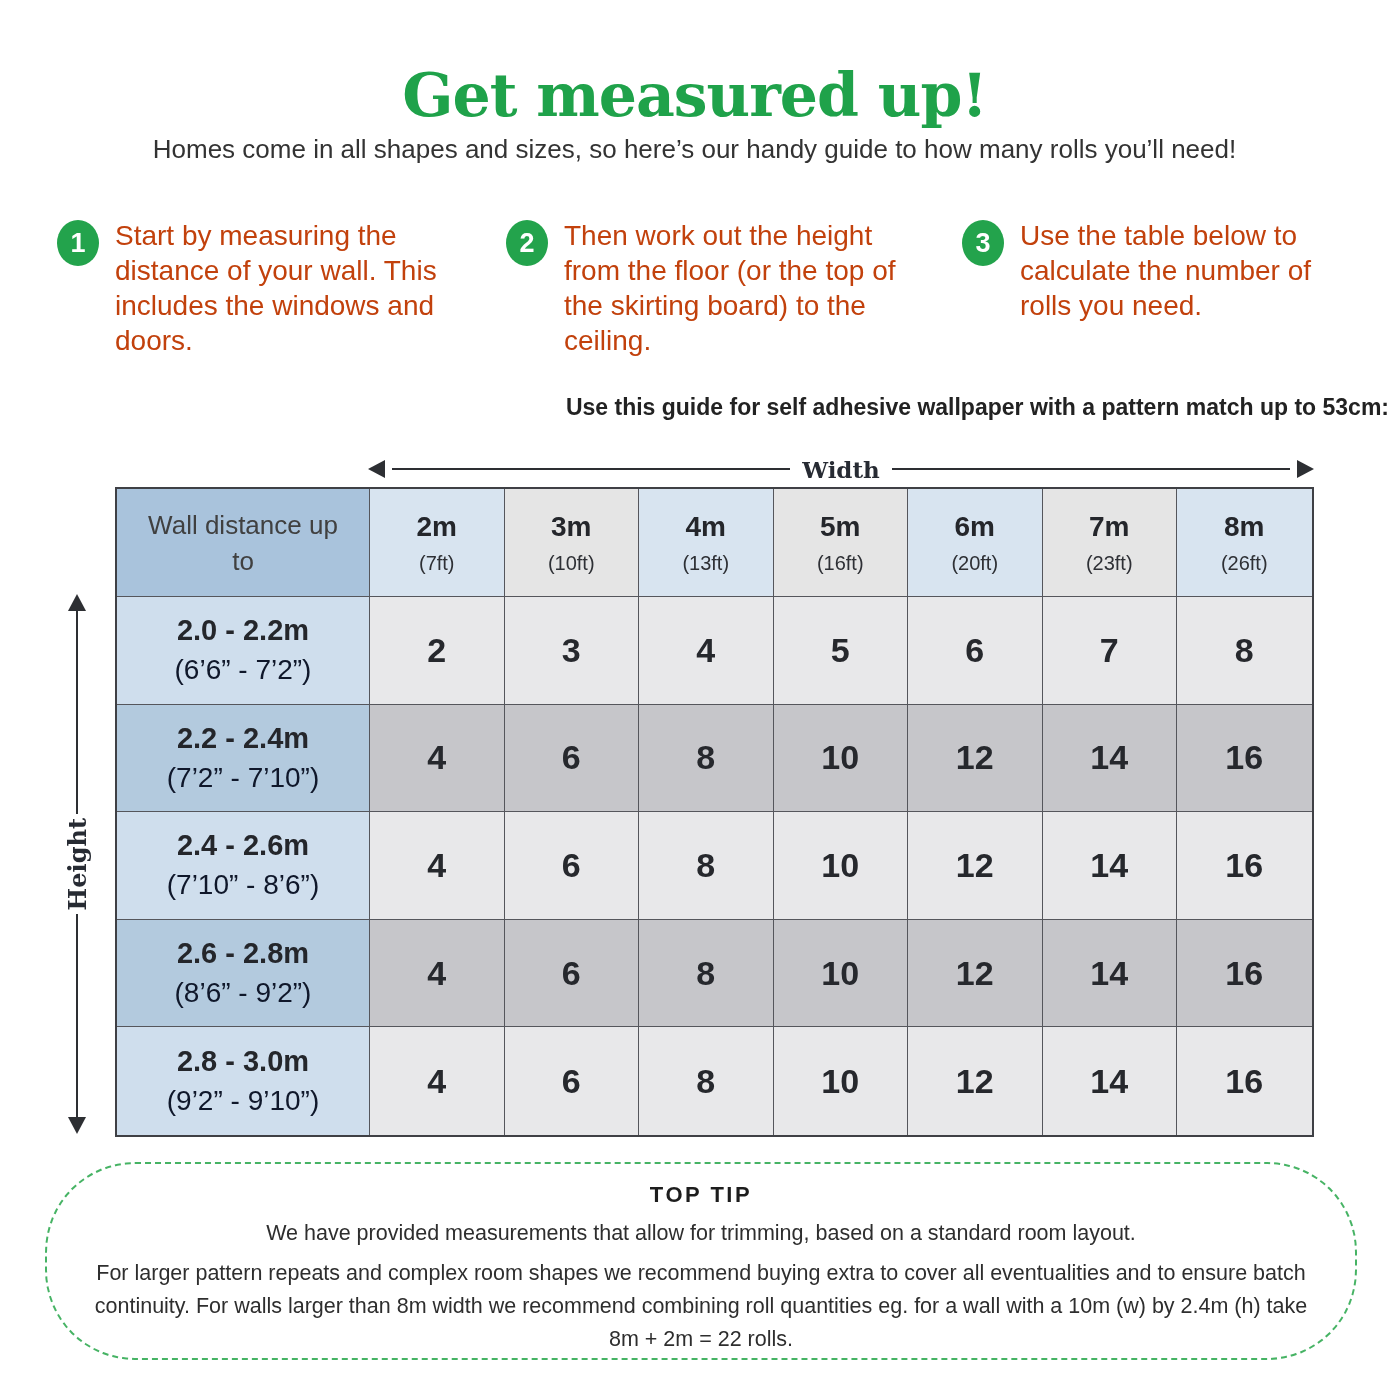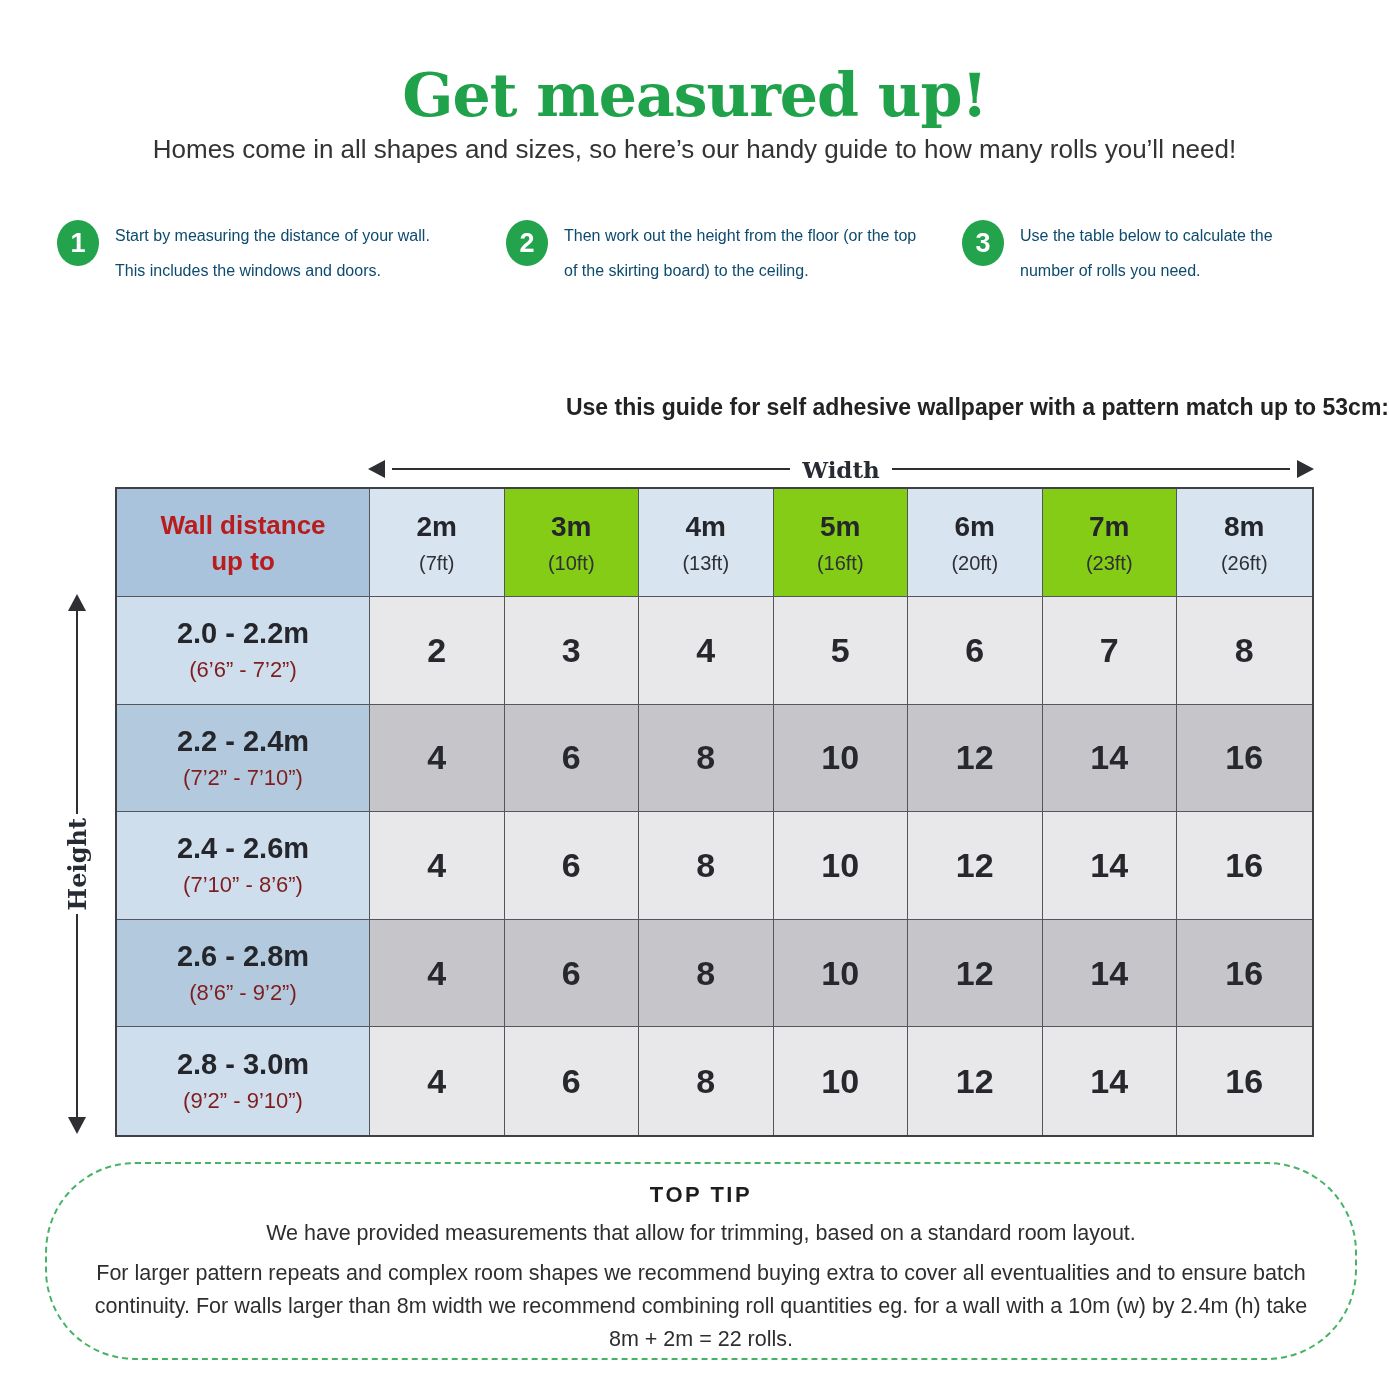--- a/index.html
+++ b/index.html
@@ -27,21 +27,21 @@
   .step-1 { left:57px;  width:392px; }
   .step-2 { left:506px; width:412px; }
   .step-3 { left:962px; width:362px; }
   .step-badge {
     width:42px; height:46px; border-radius:50%;
     background:#23a34c; color:#ffffff;
     font-size:27px; font-weight:bold;
     display:flex; align-items:center; justify-content:center;
     flex-shrink:0; margin-right:16px; margin-top:2px;
   }
-  .step-text { font-size:16px; line-height:35px; color:#0c4a6e; }
+  .step-text { font-size:28px; line-height:35px; color:#c2410c; }
 
   
   .guide-heading {
     position:absolute; top:394px; left:0; width:100%;
     text-align:right; font-size:23px; font-weight:bold; color:#222222;
   }
 
   
   .width-axis {
     position:absolute; top:456px; left:368px; width:946px; height:26px;
@@ -80,31 +80,31 @@
   .cell {
     border-right:1px solid #55565c; border-bottom:1px solid #55565c;
     display:flex; flex-direction:column; align-items:center; justify-content:center;
     text-align:center;
   }
   .cell:nth-child(8n) { border-right:none; }
   .cell:nth-last-child(-n+8) { border-bottom:none; }
 
   .c-corner { background:#a9c3dc; }
   .c-light  { background:#d8e4f0; }
-  .c-dark   { background:#84cc16; }
+  .c-dark   { background:#e5e5e5; }
   .r-light  { background:#cfdeed; }
   .r-dark   { background:#b3cade; }
   .v-light  { background:#e8e8ea; }
   .v-dark   { background:#c6c6ca; }
 
-  .corner-text { font-size:26px; font-weight:bold; line-height:36px; max-width:200px; color:#b91c1c; }
+  .corner-text { font-size:26px; font-weight:normal; line-height:36px; max-width:200px; color:#404040; }
   .col-m   { font-size:28px; font-weight:bold; color:#24262b; }
   .col-ft  { font-size:20px; margin-top:9px; color:#2e3035; }
   .row-range { font-size:29px; font-weight:bold; color:#24262b; }
-  .row-imp   { font-size:22px; margin-top:7px; color:#7f1d1d; }
+  .row-imp   { font-size:28px; margin-top:7px; color:#0f172a; }
   .cell.val  { font-size:34px; font-weight:bold; color:#26282d; }
 
   
   .top-tip {
     position:absolute; top:1162px; left:45px; width:1312px; height:198px;
     border:2px dashed #46b364; border-radius:90px;
     text-align:center; padding:18px 40px 0 40px;
   }
   .tip-heading { font-size:22px; font-weight:bold; letter-spacing:2.5px; color:#1d1d1d; }
   .tip-line1 { font-size:21.5px; margin-top:13px; color:#2e2e2e; }

